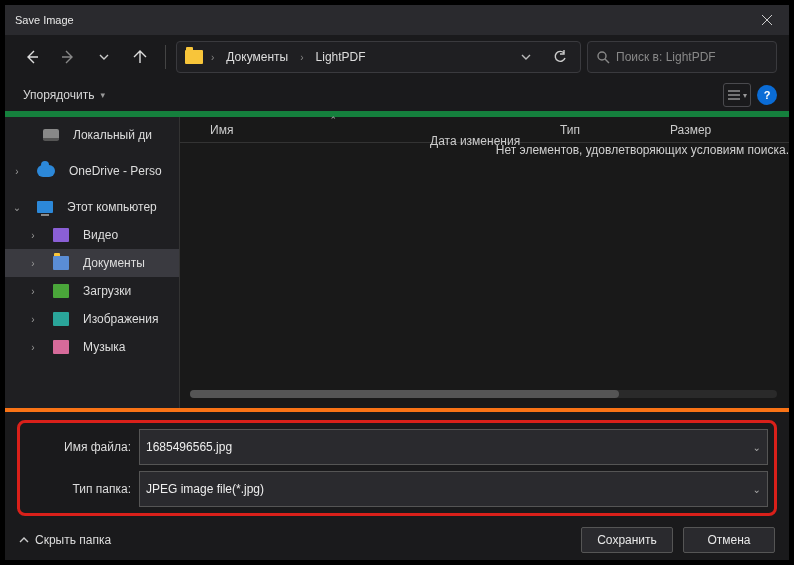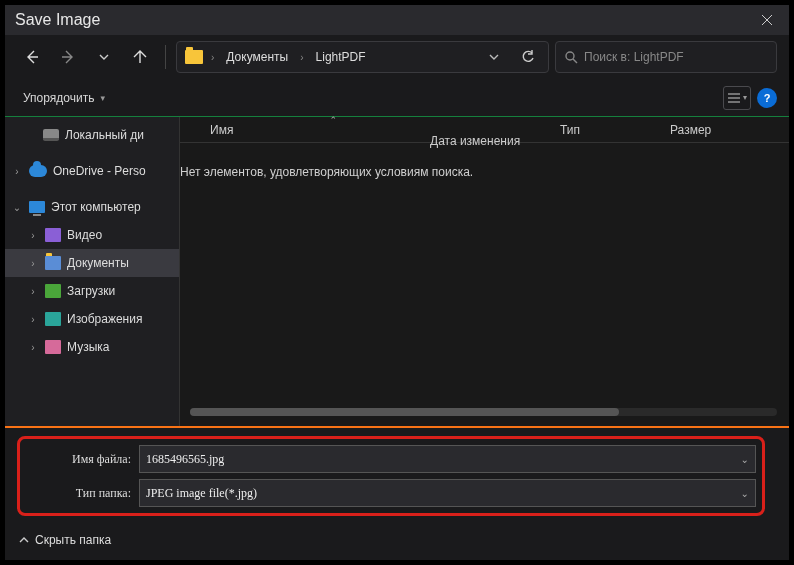--- a/index.html
+++ b/index.html
@@ -14,21 +14,21 @@
   width: 794px; height: 565px;
   border: 5px solid #000;
   background: #1a1a1c;
   display: flex; flex-direction: column;
 }
 .titlebar {
   height: 30px; background: #2a2a2e;
   display: flex; align-items: center; justify-content: space-between;
   padding: 0 0 0 10px;
 }
-.titlebar .title { font-size: 16px; color: #e8e8e8; }
+.titlebar .title { font-size: 11px; color: #e8e8e8; }
 .close-btn { width: 45px; height: 30px; display:flex;align-items:center;justify-content:center; color:#ccc; font-size:14px; }
 
 .navrow {
   height: 44px; display:flex; align-items:center; gap:6px;
   padding: 6px 12px;
 }
 .nav-arrow {
   width: 30px; height: 30px; display:flex;align-items:center;justify-content:center;
   color:#ccc; font-size:14px; border-radius:3px;
 }
@@ -42,43 +42,43 @@
 .folder-yellow {
   width:18px; height:14px; background:#f8c53a; border-radius:1px; position:relative;
 }
 .folder-yellow::before{content:"";position:absolute;top:-3px;left:1px;width:7px;height:3px;background:#f8c53a;border-radius:1px 1px 0 0;}
 .crumb { color:#ddd; padding:2px 4px; border-radius:3px;}
 .chev { color:#888; font-size:10px; padding:0 2px;}
 .spacer{flex:1;}
 .addr-btn{width:28px;height:28px;display:flex;align-items:center;justify-content:center;color:#bbb;border-radius:3px;}
 
 .searchbox{
-  width:222px; height:32px; background:#1f1f22;
+  width:190px; height:32px; background:#1f1f22;
   border:1px solid #3a3a3e; border-radius:4px;
   display:flex; align-items:center; padding:0 8px; gap:6px;
 }
 .searchbox .ph{color:#888;}
 
 .toolbar {
   height:38px; display:flex; align-items:center;
-  padding:0 12px; gap:12px; border-bottom:1px solid #15803d;
+  padding:0 12px; gap:12px; border-bottom:6px solid #15803d;
 }
 .tb-btn{display:flex;align-items:center;gap:6px;color:#d8d8d8;padding:4px 6px;border-radius:3px;}
 .tb-btn .caret{font-size:9px;color:#999;}
 .tb-right{margin-left:auto;display:flex;gap:6px;align-items:center;}
 .view-btn{width:28px;height:24px;border:1px solid #4a4a4e;border-radius:3px;display:flex;align-items:center;justify-content:center;gap:2px;}
 .help-btn{width:20px;height:20px;border-radius:10px;background:#0a6cd6;display:flex;align-items:center;justify-content:center;color:#fff;font-size:11px;font-weight:bold;}
 
 .mainarea{flex:1;display:flex;min-height:0;}
 .sidebar{
   width:175px; background:#1f1f22; overflow:hidden; border-right:1px solid #333;
   padding:4px 0;
 }
 .tree-item{
-  display:flex;align-items:center;gap:6px;height:28px;padding:0 2px;color:#ddd;
+  display:flex;align-items:center;gap:14px;height:28px;padding:0 2px;color:#ddd;
   white-space:nowrap;overflow:hidden;
 }
 .tree-item.selected{background:#3a3a40;}
 .expander{width:12px;text-align:center;color:#999;font-size:10px;}
 .indent0{padding-left:6px;}
 .indent1{padding-left:22px;}
 .indent2{padding-left:38px;}
 
 .ico{width:16px;height:14px;display:inline-block;position:relative;flex-shrink:0;}
 .ico-folder{background:#f8c53a;border-radius:1px;}
@@ -98,33 +98,33 @@
   height:26px;display:flex;align-items:center;border-bottom:1px solid #333;
   padding:0 10px;color:#ccc;font-size:12px;
 }
 .colheaders .col{display:flex;align-items:center;gap:6px;}
 .col-name{width:240px;padding-left:20px;}
 .col-date{width:130px;margin-top:22px;}
 .col-type{width:110px;}
 .col-size{flex:1;text-align:right;padding-right:12px;}
 .sortarrow{font-size:9px;color:#aaa;}
 
-.emptymsg{color:#d0d0d0;text-align:left;margin-top:22px;}
+.emptymsg{color:#d0d0d0;text-align:right;}
 .hscroll{margin:auto 12px 10px 10px;height:8px;background:#2a2a2a;border-radius:4px;position:relative;}
 .hscroll .thumb{position:absolute;left:0;top:0;height:8px;width:73%;background:#555;border-radius:4px;}
 
-.bottompanel{border-top:2px solid #f97316;padding:8px 24px 4px 12px;font-family:Liberation Serif, serif;}
+.bottompanel{border-top:4px solid #f97316;padding:8px 12px 4px 12px;}
 .highlight-box{
   border:3px solid #d9201a; border-radius:8px;
   padding:6px 6px; display:flex;flex-direction:column;gap:6px;
 }
 .field-row{display:flex;align-items:center;gap:8px;}
 .field-row label{width:105px;text-align:right;color:#ddd;}
 .field-input{
-  flex:1;height:28px;background:#2a2a2e;border:1px solid #555;
+  flex:1;height:36px;background:#2a2a2e;border:1px solid #555;
   display:flex;align-items:center;justify-content:space-between;
   padding:0 6px;color:#eee;
 }
 .field-input .dd{color:#aaa;font-size:10px;}
 
 .footer{
   height:40px;display:flex;align-items:center;padding:0 14px;gap:10px;
 }
 .hide-folders{display:flex;align-items:center;gap:6px;color:#ddd;}
 .footer .buttons{margin-left:auto;display:flex;gap:10px;}
@@ -309,15 +309,23 @@
     </div>
   </div>
 
   <div class="footer">
     <div class="hide-folders">
       <svg width="10" height="10" viewBox="0 0 10 10">
           <path d="M1 7 L5 3 L9 7" stroke="#ccc" stroke-width="1.4" fill="none"></path>
         </svg>
       <span>Скрыть папка</span>
     </div>
+    <div class="buttons">
+      <div class="dlg-btn">
+          <span>Сохранить</span>
+        </div>
+      <div class="dlg-btn">
+          <span>Отмена</span>
+        </div>
+    </div>
   </div>
 
 </div>
 
 </body></html>

